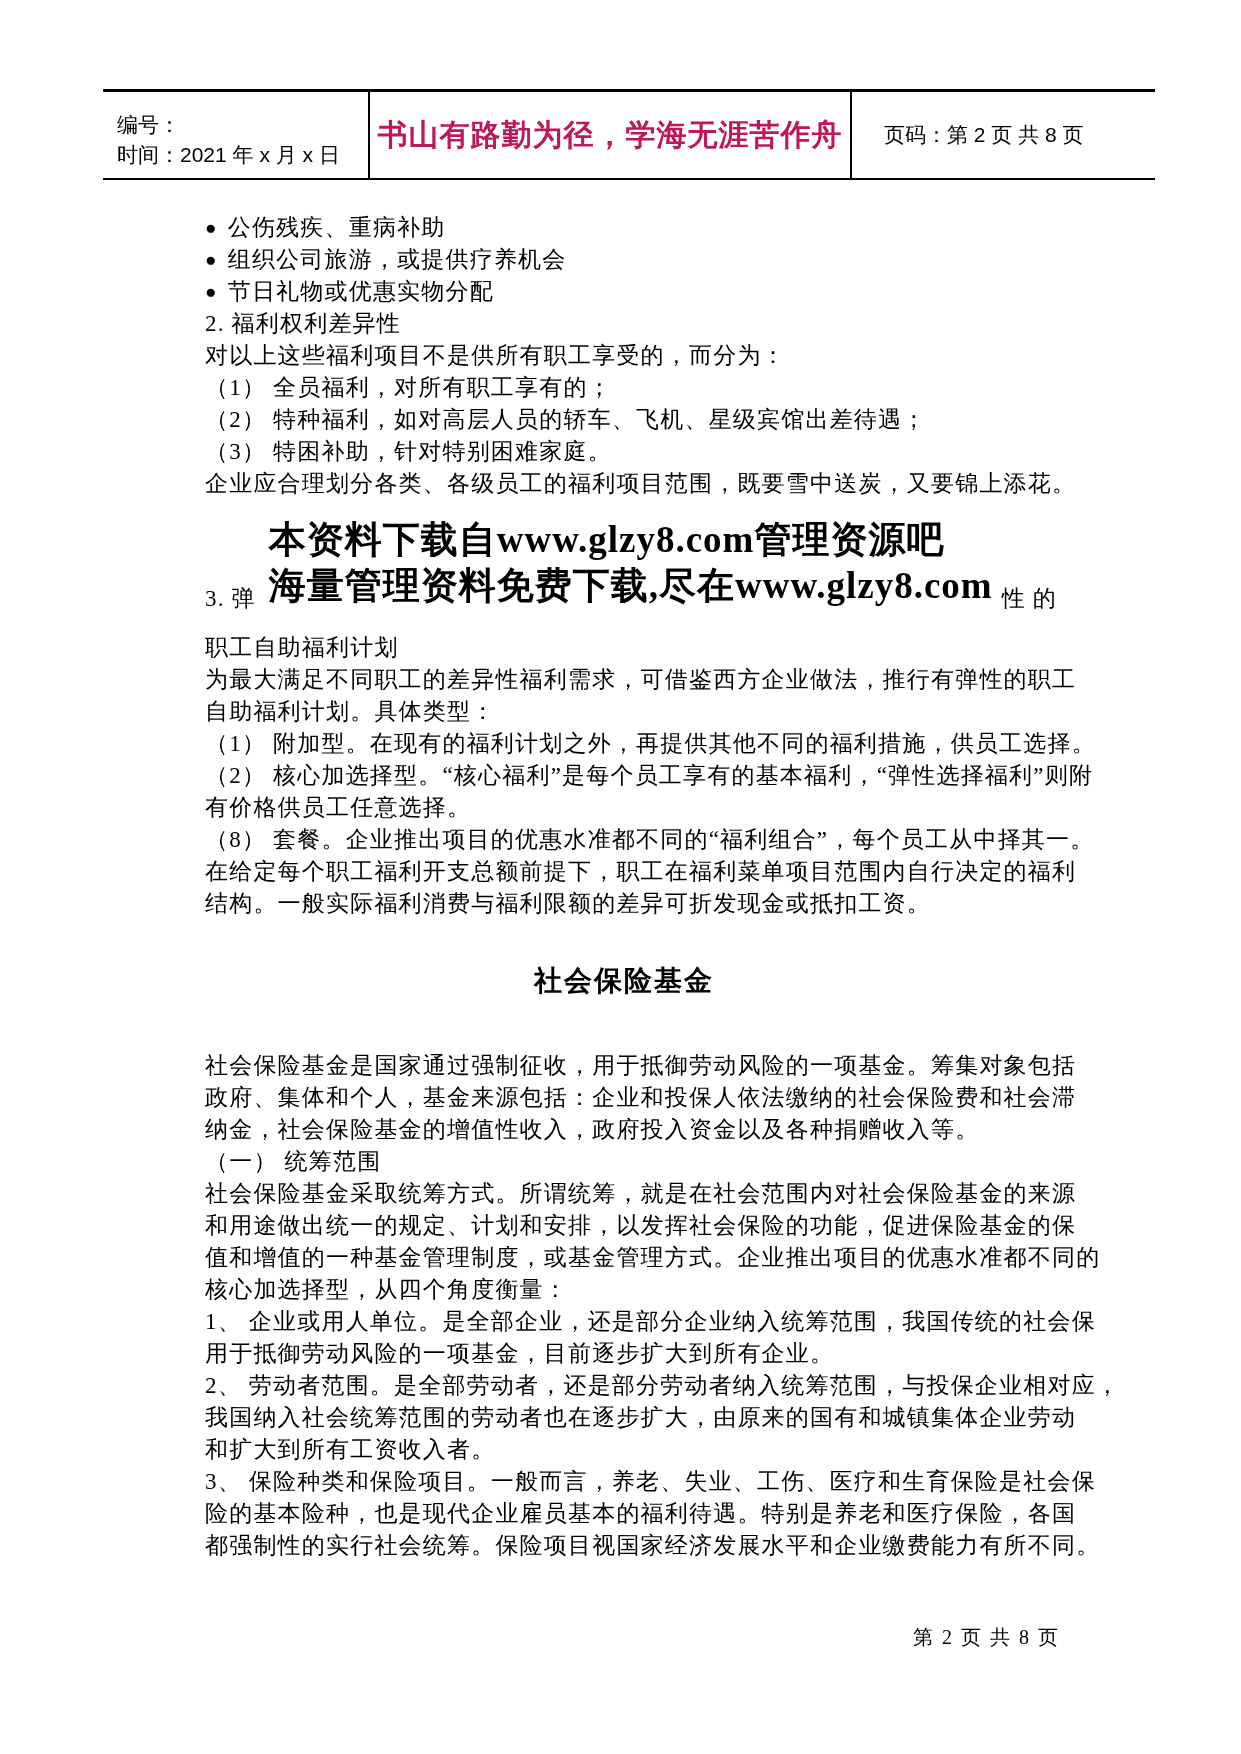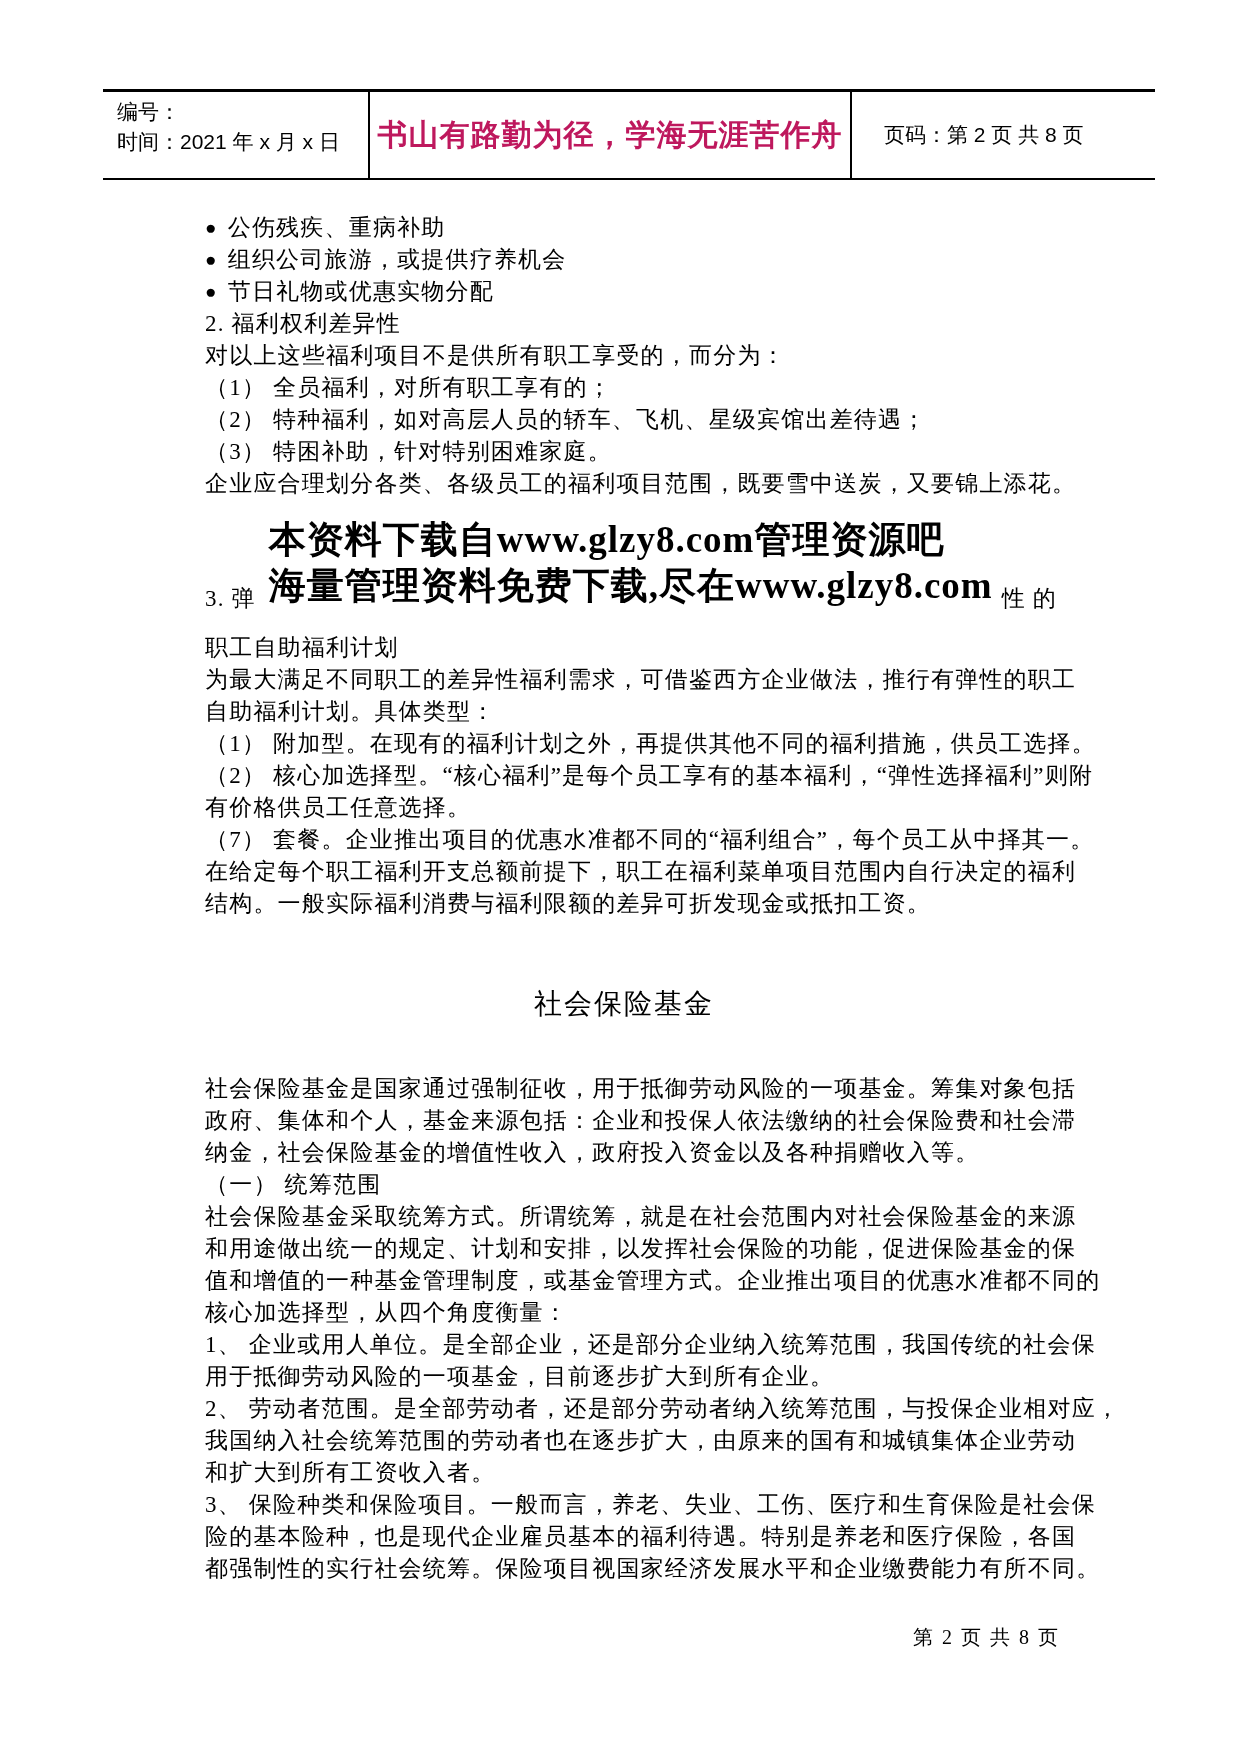--- a/index.html
+++ b/index.html
@@ -22,21 +22,21 @@
     border-top: 3px solid #000;
     border-bottom: 2px solid #000;
     display: flex;
     box-sizing: border-box;
     font-family: "Liberation Sans", "DejaVu Sans", sans-serif;
   }
   .cell { box-sizing: border-box; }
   .cell-left {
     width: 267px;
     border-right: 2px solid #000;
-    padding: 5px 0 0 14px;
+    padding: 18px 0 0 14px;
     font-size: 21px;
     line-height: 30px;
   }
   .cell-mid {
     width: 482px;
     border-right: 2px solid #000;
     display: flex;
     align-items: center;
     justify-content: center;
   }
@@ -87,26 +87,26 @@
   .wm-suffix { margin-left: 9px; }
   .wm-block {
     font-weight: bold;
     font-size: 37px;
     line-height: 46px;
     letter-spacing: 1px;
     white-space: nowrap;
   }
   
   .sec-title {
-    margin: 64px 0 49px 0;
+    margin: 41px 0 49px 0;
     height: 40px;
     line-height: 40px;
     text-align: center;
     font-size: 28px;
-    font-weight: normal;
+    font-weight: bold;
     letter-spacing: 2px;
   }
   
   .footer {
     position: absolute;
     top: 1624px;
     right: 181px;
     font-size: 20px;
     letter-spacing: 2px;
     white-space: nowrap;
@@ -157,21 +157,21 @@
       </div>
       <span class="wm-side wm-suffix">性 的</span>
     </div>
 
     <div class="line">职工自助福利计划</div>
     <div class="line">为最大满足不同职工的差异性福利需求，可借鉴西方企业做法，推行有弹性的职工</div>
     <div class="line">自助福利计划。具体类型：</div>
     <div class="line">（1） 附加型。在现有的福利计划之外，再提供其他不同的福利措施，供员工选择。</div>
     <div class="line">（2） 核心加选择型。“核心福利”是每个员工享有的基本福利，“弹性选择福利”则附</div>
     <div class="line">有价格供员工任意选择。</div>
-    <div class="line">（7） 套餐。企业推出项目的优惠水准都不同的“福利组合”，每个员工从中择其一。</div>
+    <div class="line">（8） 套餐。企业推出项目的优惠水准都不同的“福利组合”，每个员工从中择其一。</div>
     <div class="line">在给定每个职工福利开支总额前提下，职工在福利菜单项目范围内自行决定的福利</div>
     <div class="line">结构。一般实际福利消费与福利限额的差异可折发现金或抵扣工资。</div>
 
     <div class="sec-title">社会保险基金</div>
 
     <div class="line">社会保险基金是国家通过强制征收，用于抵御劳动风险的一项基金。筹集对象包括</div>
     <div class="line">政府、集体和个人，基金来源包括：企业和投保人依法缴纳的社会保险费和社会滞</div>
     <div class="line">纳金，社会保险基金的增值性收入，政府投入资金以及各种捐赠收入等。</div>
     <div class="line">（一） 统筹范围</div>
     <div class="line">社会保险基金采取统筹方式。所谓统筹，就是在社会范围内对社会保险基金的来源</div>

